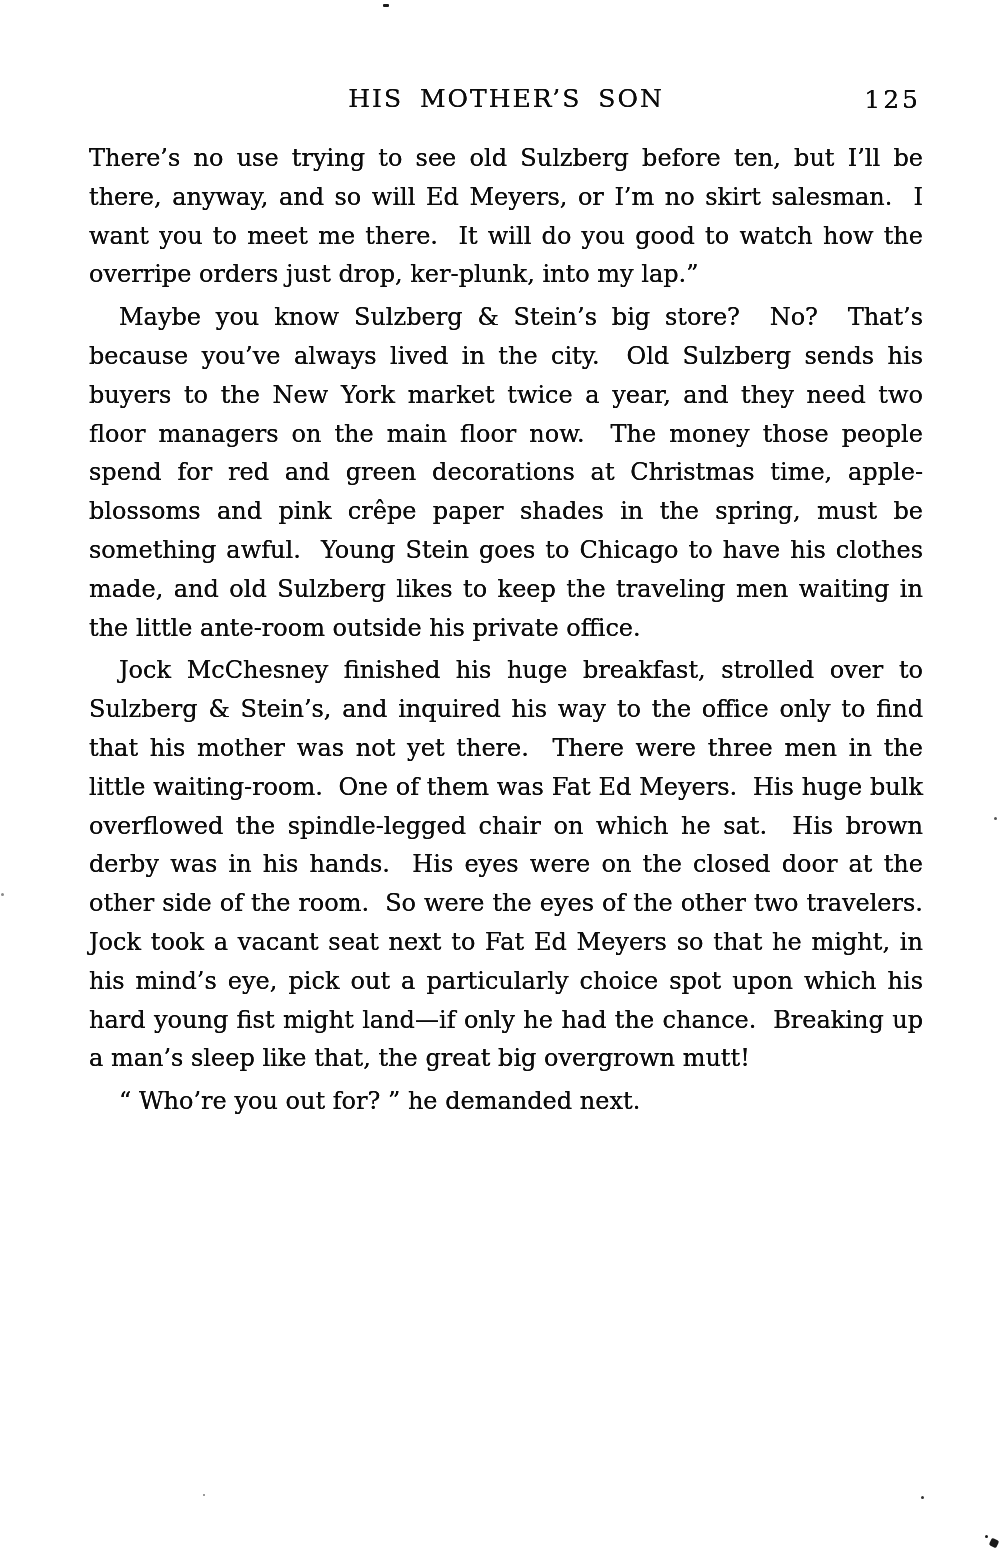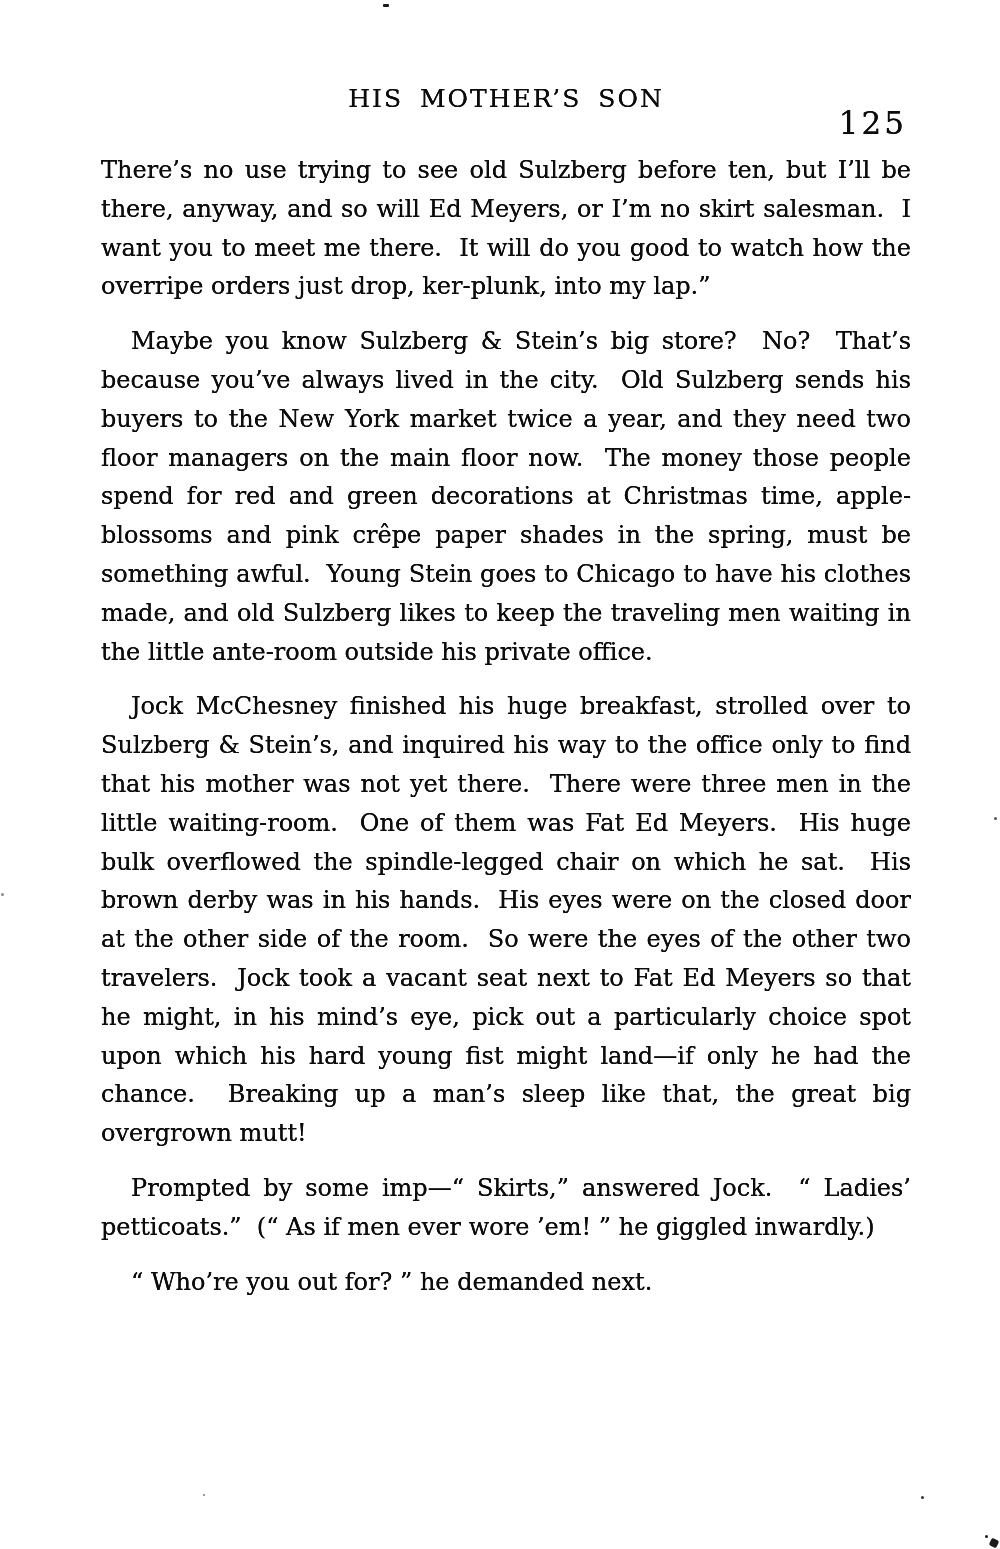--- a/index.html
+++ b/index.html
@@ -33,39 +33,38 @@
     top: 0;
     text-align: center;
     font-size: 25px;
     letter-spacing: 2px;
     word-spacing: 7px;
     white-space: nowrap;
     text-shadow: 0 0 0.5px #000;
   }
   .page-number {
     position: absolute;
-    right: 20px;
+    right: 6px;
     top: 1px;
-    font-size: 31px;
+    font-size: 25px;
     letter-spacing: 3px;
     text-shadow: 0 0 0.5px #000;
-    margin-top: 20px;
   }
   .text-block {
     position: absolute;
     top: 135px;
     left: 85px;
     width: 842px;
     text-align: justify;
     font-size: 24px;
     line-height: 38.8px;
     text-shadow: 0 0 0.6px #000;
   }
   .para {
-    margin: 16px;
+    margin: 4px;
     padding: 0;
     white-space: pre-wrap;
   }
   .para.indent {
     text-indent: 30px;
   }
   
   .speck {
     position: absolute;
     background: #1a1a1a;
@@ -86,21 +85,20 @@
 
   <div class="running-head">
     <div class="running-title">HIS MOTHER’S SON</div>
     <div class="page-number">125</div>
   </div>
 
   <div class="text-block">
     <p class="para">There’s no use trying to see old Sulzberg before ten, but I’ll be there, anyway, and so will Ed Meyers, or I’m no skirt salesman.  I want you to meet me there.  It will do you good to watch how the overripe orders just drop, ker-plunk, into my lap.”</p>
     <p class="para indent">Maybe you know Sulzberg &amp; Stein’s big store?  No?  That’s because you’ve always lived in the city.  Old Sulzberg sends his buyers to the New York market twice a year, and they need two floor managers on the main floor now.  The money those people spend for red and green decorations at Christmas time, apple-blossoms and pink crêpe paper shades in the spring, must be something awful.  Young Stein goes to Chicago to have his clothes made, and old Sulzberg likes to keep the traveling men waiting in the little ante-room outside his private office.</p>
     <p class="para indent">Jock McChesney finished his huge breakfast, strolled over to Sulzberg &amp; Stein’s, and inquired his way to the office only to find that his mother was not yet there.  There were three men in the little waiting-room.  One of them was Fat Ed Meyers.  His huge bulk overflowed the spindle-legged chair on which he sat.  His brown derby was in his hands.  His eyes were on the closed door at the other side of the room.  So were the eyes of the other two travelers.  Jock took a vacant seat next to Fat Ed Meyers so that he might, in his mind’s eye, pick out a particularly choice spot upon which his hard young fist might land—if only he had the chance.  Breaking up a man’s sleep like that, the great big overgrown mutt!</p>
-    <p class="para indent">Prompted by some imp—“ Skirts,” answered Jock.  “ Ladies’ petticoats.”  (“ As if men ever wore ’em! ” he giggled inwardly.)</p>
     <p class="para indent">“ Who’re you out for? ” he demanded next.</p>
   </div>
 
   <div class="speck speck-dash"></div>
   <div class="speck speck-left"></div>
   <div class="speck speck-right"></div>
   <div class="speck speck-low1"></div>
   <div class="speck speck-low2"></div>
   <div class="speck speck-corner1"></div>
   <div class="speck speck-corner2"></div>

